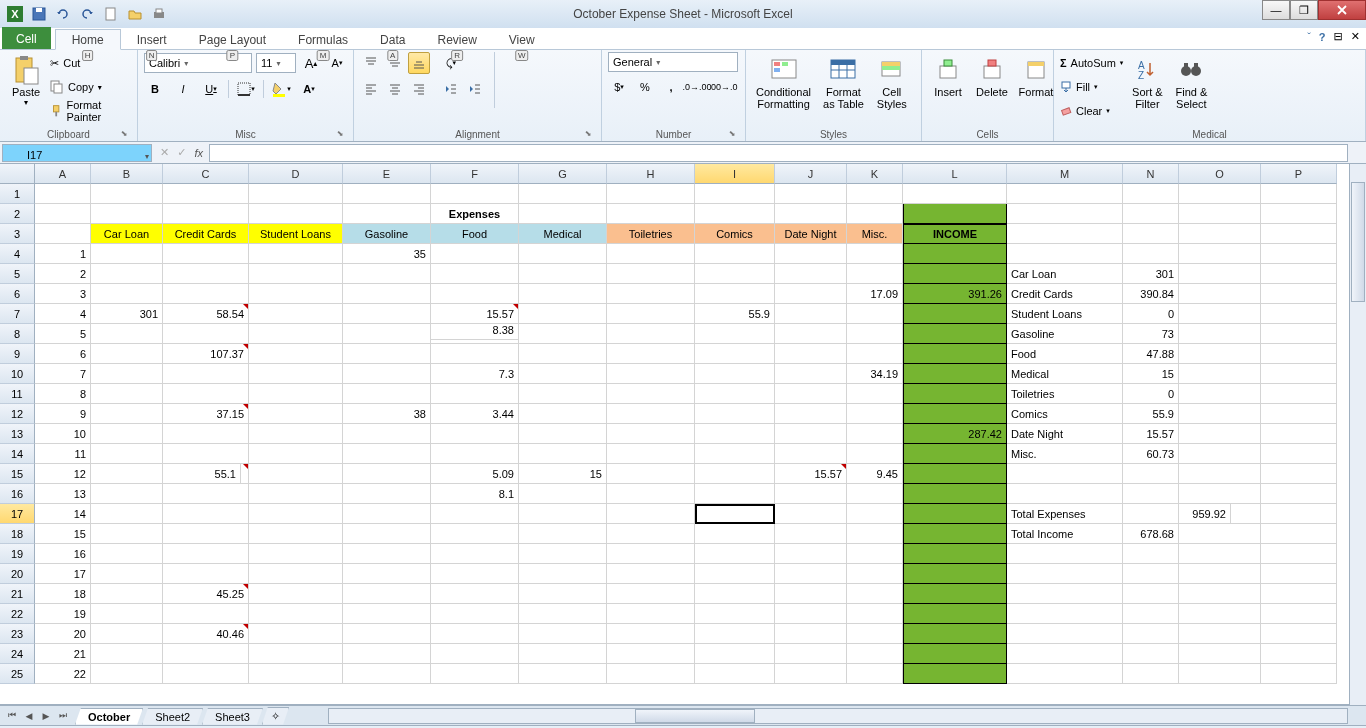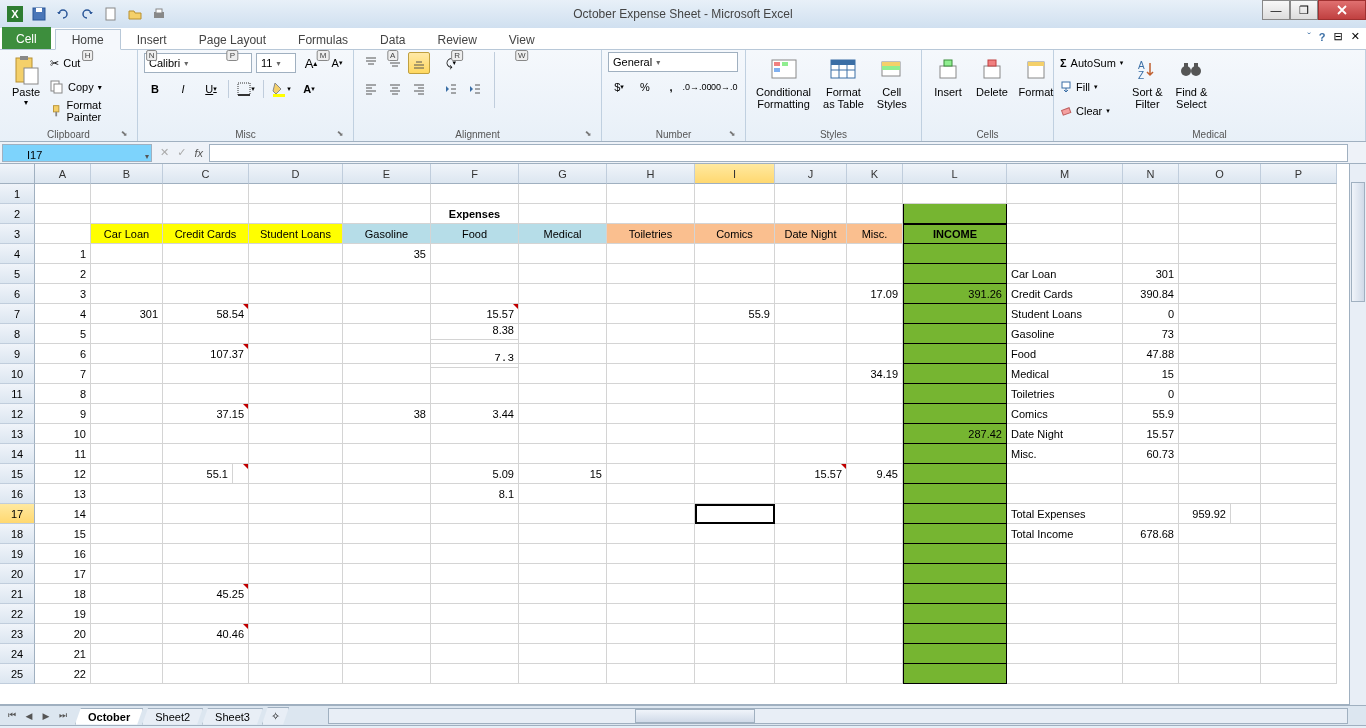--- a/index.html
+++ b/index.html
@@ -987,27 +987,27 @@
       <div class="cell r" style="left: 0px; top: 480px; width: 56px;">22</div>
       <div class="cell r" style="left: 308px; top: 60px; width: 88px;">35</div>
       <div class="cell r" style="left: 812px; top: 100px; width: 56px;">17.09</div>
       <div class="cell col-green r" style="left: 868px; top: 100px; width: 104px;">391.26</div>
       <div class="cell r" style="left: 56px; top: 120px; width: 72px;">301</div>
       <div class="cell r" style="left: 128px; top: 120px; width: 86px;">58.54</div>
       <div class="cell r" style="left: 396px; top: 120px; width: 88px;">15.57</div>
       <div class="cell r" style="left: 660px; top: 120px; width: 80px;">55.9</div>
       <div class="cell r" style="left: 396px; top: 136px; width: 88px;">8.38</div>
       <div class="cell r" style="left: 128px; top: 160px; width: 86px;">107.37</div>
-      <div class="cell r" style="left: 396px; top: 164px; width: 88px; font-family: Liberation Mono, monospace;">7.3</div>
+      <div class="cell r" style="left: 396px; top: 180px; width: 88px;">7.3</div>
       <div class="cell r" style="left: 812px; top: 180px; width: 56px;">34.19</div>
       <div class="cell r" style="left: 128px; top: 220px; width: 86px;">37.15</div>
       <div class="cell r" style="left: 308px; top: 220px; width: 88px;">38</div>
       <div class="cell r" style="left: 396px; top: 220px; width: 88px;">3.44</div>
       <div class="cell col-green r" style="left: 868px; top: 240px; width: 104px;">287.42</div>
-      <div class="cell r" style="left: 112px; top: 280px; width: 86px;">55.1</div>
+      <div class="cell r" style="left: 120px; top: 280px; width: 86px;">55.1</div>
       <div class="cell r" style="left: 396px; top: 280px; width: 88px;">5.09</div>
       <div class="cell r" style="left: 484px; top: 280px; width: 88px;">15</div>
       <div class="cell r" style="left: 740px; top: 280px; width: 72px;">15.57</div>
       <div class="cell r" style="left: 812px; top: 280px; width: 56px;">9.45</div>
       <div class="cell r" style="left: 396px; top: 300px; width: 88px;">8.1</div>
       <div class="cell r" style="left: 128px; top: 400px; width: 86px;">45.25</div>
       <div class="cell r" style="left: 128px; top: 440px; width: 86px;">40.46</div>
       <div class="cell " style="left: 128px; top: 120px; width: 86px;">
         <div class="comment-ind"></div>
       </div>

